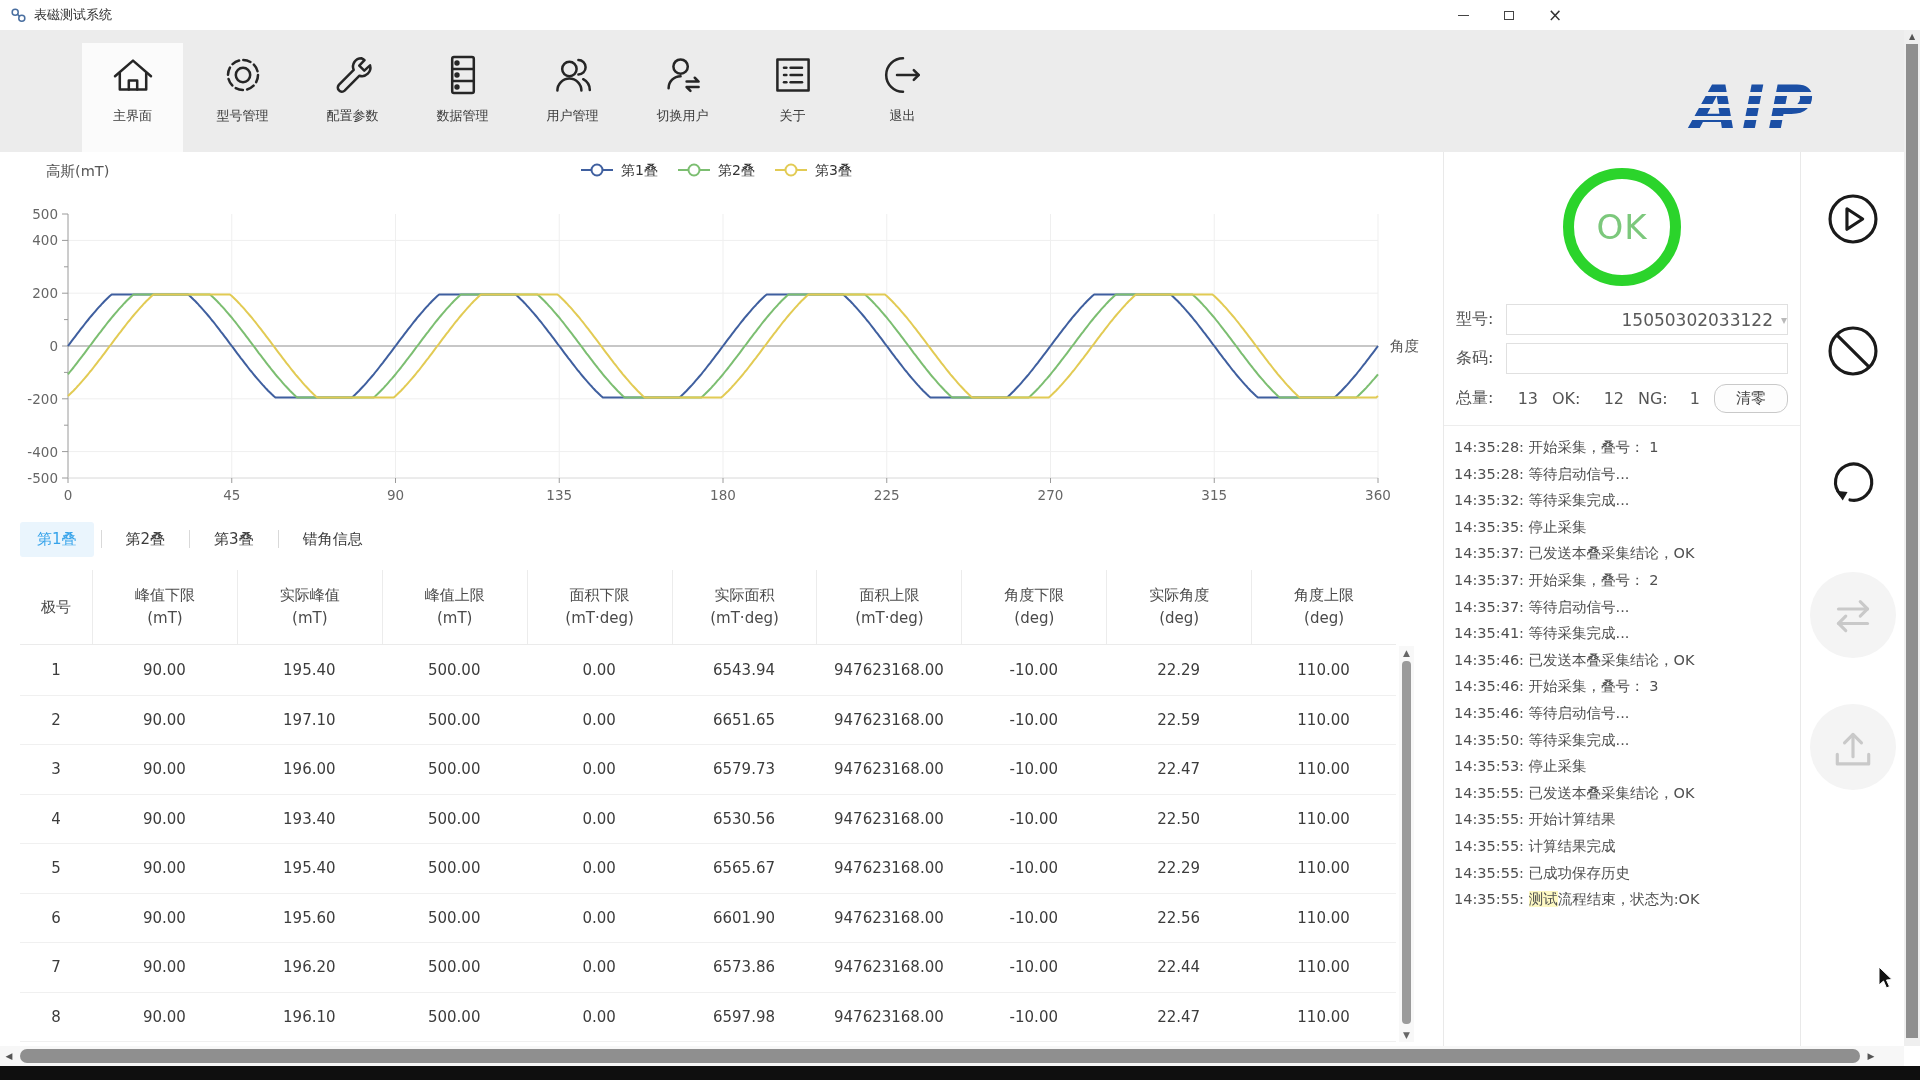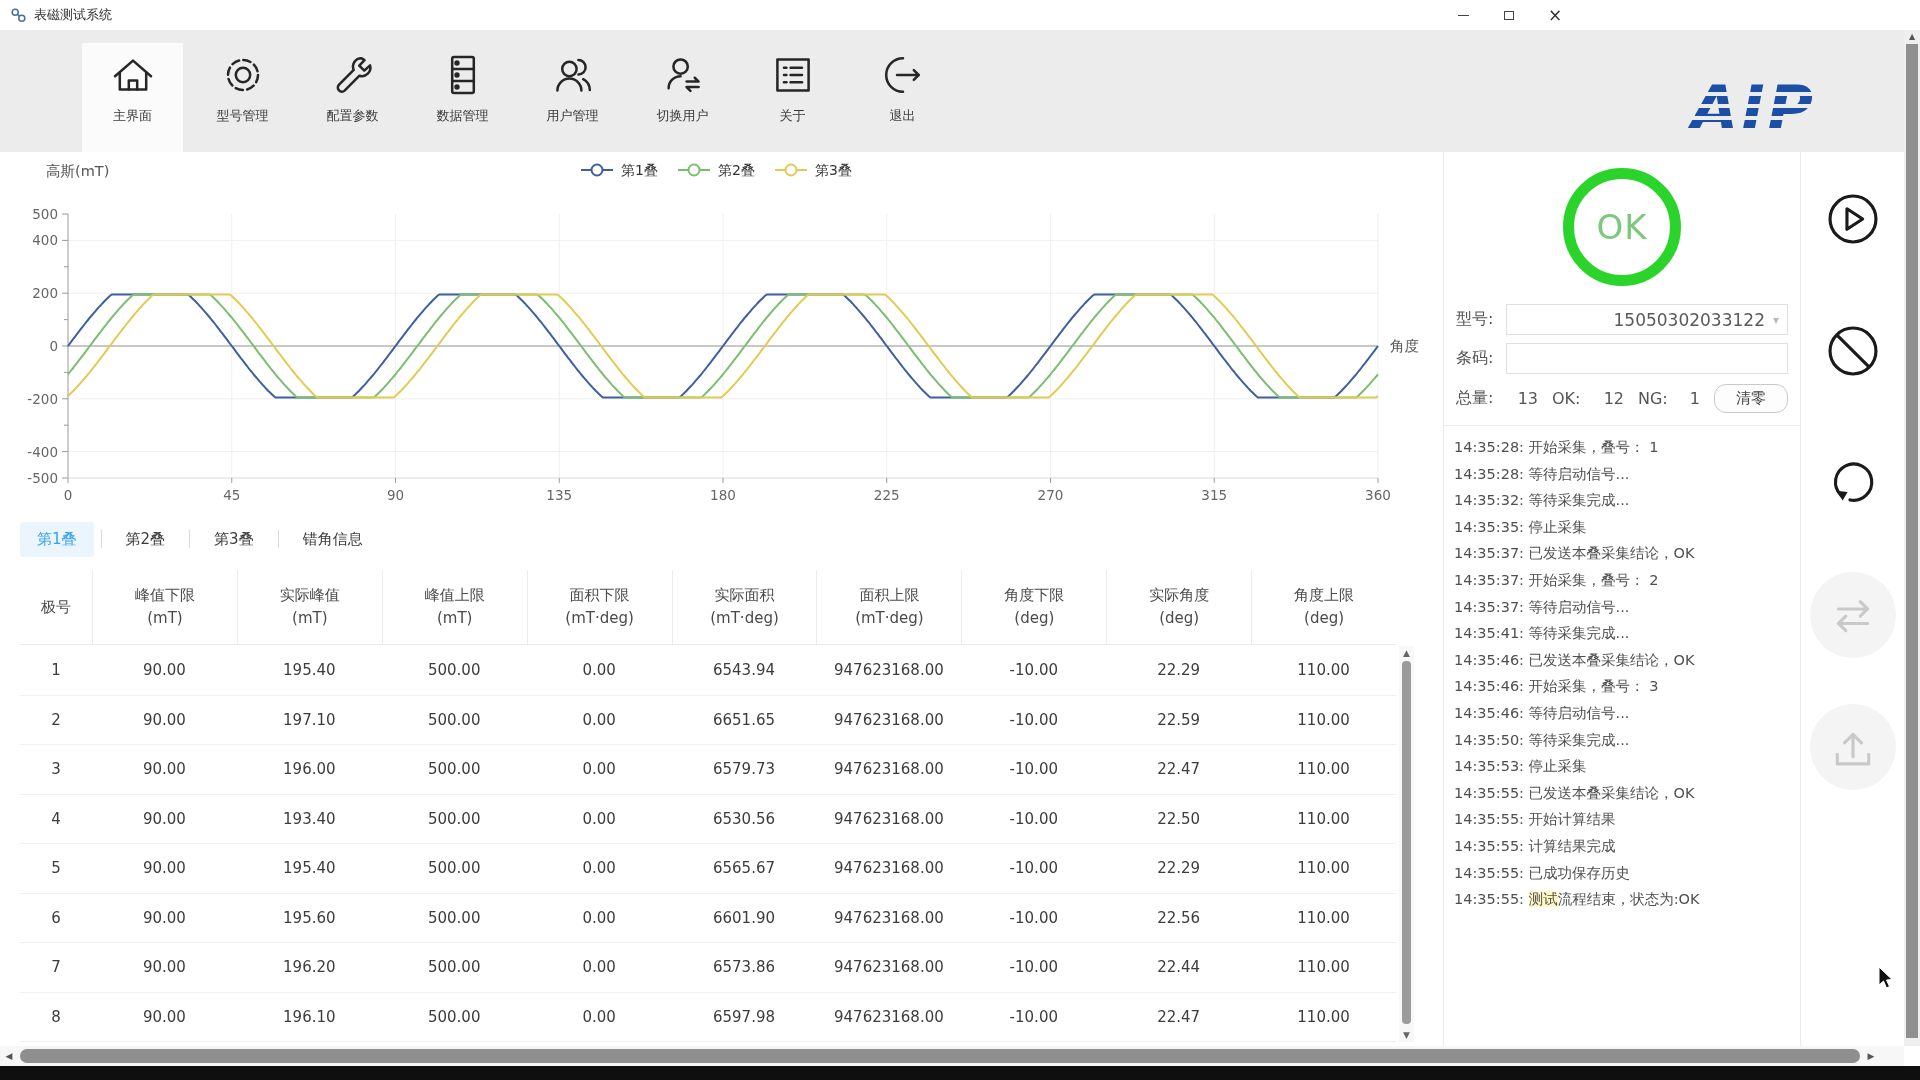--- a/index.html
+++ b/index.html
@@ -57,21 +57,21 @@
   
   .right-panel { position:absolute; left:1443px; top:152px; width:358px; height:894px; background:#fff;
                  border-left:1px solid #e9e9e9; border-right:1px solid #e9e9e9; padding:0 10px; }
   .ok-ring { width:118px; height:118px; border-radius:50%; margin:16px auto 18px;
              display:flex; align-items:center; justify-content:center; }
   .ok-text { font-size:34px; color:#7cc87c; letter-spacing:1px; }
   .field-row { display:flex; align-items:center; margin:8px 2px; height:31px; }
   .field-label { width:50px; font-size:16px; color:#555; flex:0 0 50px; }
   .combo, .barcode-input { flex:1; height:31px; border:1px solid #e0e0e0; background:#fff;
             display:flex; align-items:center; font-size:17px; color:#5a5a5a; }
-  .combo { justify-content:flex-end; padding-right:8px; cursor:pointer; }
+  .combo { justify-content:flex-end; cursor:pointer; }
   .combo-chevron { color:#b9b9b9; font-size:12px; margin-left:8px; }
   .barcode-input { padding:0 8px; font-family:inherit; }
   .counter-row { display:flex; align-items:center; margin:10px 2px 12px; font-size:16px; color:#555; }
   .counter-row .cv { text-align:right; }
   .clear-btn { margin-left:14px; width:78px; height:29px; border:1px solid #c9c9c9; background:#fdfdfd;
                font-size:15px; color:#444; border-radius:12px; cursor:pointer; font-family:inherit; }
   .panel-sep { border-top:1px solid #ededed; margin:4px -10px 8px; }
   .log { font-size:14.5px; color:#4f4f4f; line-height:26.6px; }
   .log .mark { background:#fef9c3; }
 

